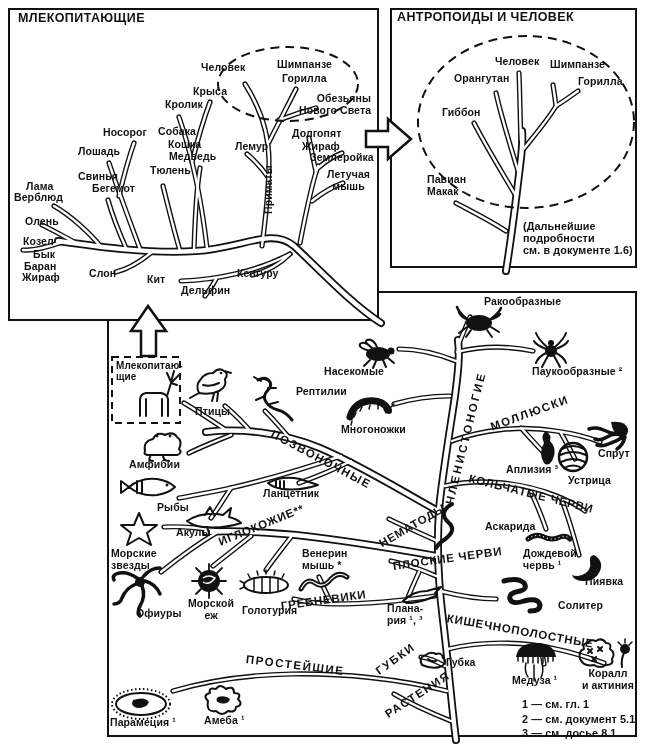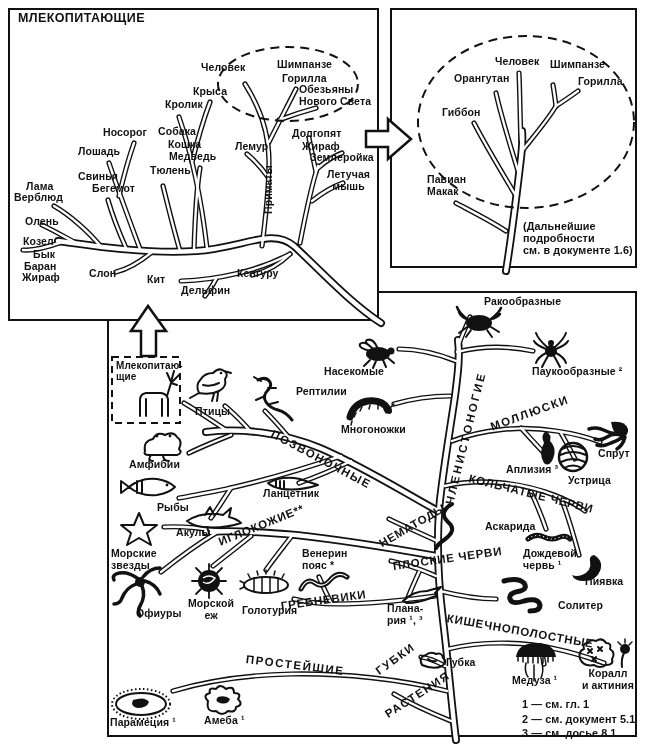--- a/index.html
+++ b/index.html
@@ -371,21 +371,21 @@
       <path d="M18,12 Q26,10 30,14 Q28,20 20,18 Q14,16 18,12 Z" fill="#111"></path>
     </g>
   </svg>
 
   <div class="ttl" style="left:18px;top:11px;">МЛЕКОПИТАЮЩИЕ</div>
   <span class="lbl" style="left:201px;top:62px;">Человек</span>
   <span class="lbl" style="left:277px;top:59px;">Шимпанзе</span>
   <span class="lbl" style="left:282px;top:73px;">Горилла</span>
   <span class="lbl" style="left:193px;top:86px;">Крыса</span>
   <span class="lbl" style="left:165px;top:99px;">Кролик</span>
-  <span class="lbl" style="left:299px;top:84px;">Обезьяны
+  <span class="lbl" style="left:299px;top:93px;text-align:right;">Обезьяны
 Нового Света</span>
   <span class="lbl" style="left:103px;top:127px;">Носорог</span>
   <span class="lbl" style="left:158px;top:126px;">Собака</span>
   <span class="lbl" style="left:168px;top:139px;">Кошка</span>
   <span class="lbl" style="left:169px;top:151px;">Медведь</span>
   <span class="lbl" style="left:235px;top:141px;">Лемур</span>
   <span class="lbl" style="left:292px;top:128px;">Долгопят</span>
   <span class="lbl" style="left:302px;top:141px;">Жираф</span>
   <span class="lbl" style="left:310px;top:152px;">Землеройка</span>
   <span class="lbl" style="left:78px;top:146px;">Лошадь</span>
@@ -400,20 +400,21 @@
   <span class="lbl" style="left:24px;top:261px;">Баран</span>
   <span class="lbl" style="left:22px;top:272px;">Жираф</span>
   <span class="lbl" style="left:89px;top:268px;">Слон</span>
   <span class="lbl" style="left:147px;top:274px;">Кит</span>
   <span class="lbl" style="left:181px;top:285px;">Дельфин</span>
   <span class="lbl" style="left:237px;top:268px;">Кенгуру</span>
   <span class="lbl vert" style="left:263px;top:214px;">Приматы</span>
   <span class="lbl c" style="left:327px;top:169px;">Летучая
 мышь</span>
 
+  <div class="ttl" style="left:397px;top:10px;">АНТРОПОИДЫ И ЧЕЛОВЕК</div>
   <span class="lbl" style="left:495px;top:56px;">Человек</span>
   <span class="lbl" style="left:550px;top:59px;">Шимпанзе</span>
   <span class="lbl" style="left:454px;top:73px;">Орангутан</span>
   <span class="lbl" style="left:578px;top:76px;">Горилла</span>
   <span class="lbl" style="left:442px;top:107px;">Гиббон</span>
   <span class="lbl" style="left:427px;top:174px;">Павиан</span>
   <span class="lbl" style="left:427px;top:186px;">Макак</span>
   <span class="lbl note" style="left:523px;top:220px;">(Дальнейшие
 подробности
 см. в документе 1.6)</span>
@@ -433,21 +434,21 @@
   <span class="lbl" style="left:157px;top:502px;">Рыбы</span>
   <span class="lbl" style="left:176px;top:527px;">Акулы</span>
   <span class="lbl" style="left:263px;top:488px;">Ланцетник</span>
   <span class="lbl" style="left:111px;top:548px;">Морские
 звезды</span>
   <span class="lbl" style="left:136px;top:608px;">Офиуры</span>
   <span class="lbl c" style="left:188px;top:598px;">Морской
 еж</span>
   <span class="lbl" style="left:242px;top:605px;">Голотурия</span>
   <span class="lbl" style="left:302px;top:548px;">Венерин
-пояс *</span>
+мышь *</span>
   <span class="lbl" style="left:463px;top:521px;margin-left:22px;">Аскарида</span>
   <span class="lbl" style="left:523px;top:548px;">Дождевой
 червь ¹</span>
   <span class="lbl" style="left:585px;top:576px;">Пиявка</span>
   <span class="lbl" style="left:558px;top:600px;">Солитер</span>
   <span class="lbl" style="left:387px;top:603px;">Плана-
 рия ¹, ³</span>
   <span class="lbl" style="left:446px;top:657px;">Губка</span>
   <span class="lbl" style="left:512px;top:675px;">Медуза ¹</span>
   <span class="lbl c" style="left:582px;top:668px;">Коралл

